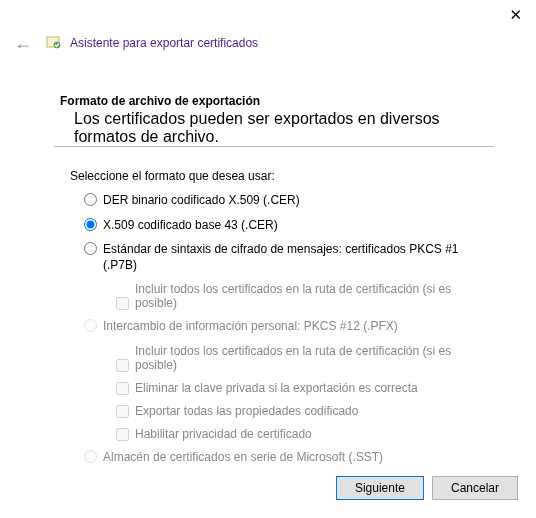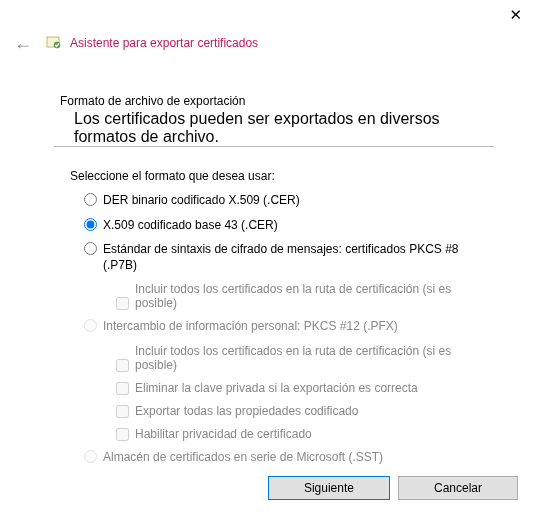--- a/index.html
+++ b/index.html
@@ -40,27 +40,27 @@
       line-height: 1;
     }
     .cert-icon {
       width: 16px;
       height: 16px;
       margin-right: 8px;
       display: inline-block;
     }
     .wizard-title {
       font-size: 12px;
-      color: #be185d;
+      color: #4c1d95;
     }
     .content {
       padding: 36px 42px 0 60px;
     }
     .section-heading {
-      font-weight: 400;
+      font-weight: 700;
       font-size: 12px;
       margin-bottom: 2px;
     }
     .section-subtext {
       font-size: 16px;
       margin: 0 0 0 14px;
     }
     .hr {
       border: none;
       border-top: 1px solid #b8b8b8;
@@ -107,21 +107,21 @@
       position: absolute;
       bottom: 18px;
       right: 18px;
       display: flex;
       gap: 8px;
     }
     .btn {
       border: 1px solid #adadad;
       background: #e1e1e1;
       font-size: 12px;
-      padding: 4px 35px;
+      padding: 4px 18px;
       font-family: inherit;
       cursor: pointer;
     }
     .btn.primary {
       border: 1.5px solid #0078d7;
     }
   </style>
 </head>
 <body>
 
@@ -155,21 +155,21 @@
       <span>DER binario codificado X.509 (.CER)</span>
     </label>
 
     <label class="radio-row">
       <input type="radio" name="fmt" checked="" style="">
       <span>X.509 codificado base 43 (.CER)</span>
     </label>
 
     <label class="radio-row">
       <input type="radio" name="fmt" style="">
-      <span>Estándar de sintaxis de cifrado de mensajes: certificados PKCS #8 (.P7B)</span>
+      <span>Estándar de sintaxis de cifrado de mensajes: certificados PKCS #1 (.P7B)</span>
     </label>
     <label class="checkbox-row disabled">
       <input type="checkbox" disabled="" style="">
       <span>Incluir todos los certificados en la ruta de certificación (si es posible)</span>
     </label>
 
     <label class="radio-row disabled">
       <input type="radio" name="fmt" disabled="" style="">
       <span>Intercambio de información personal: PKCS #12 (.PFX)</span>
     </label>

